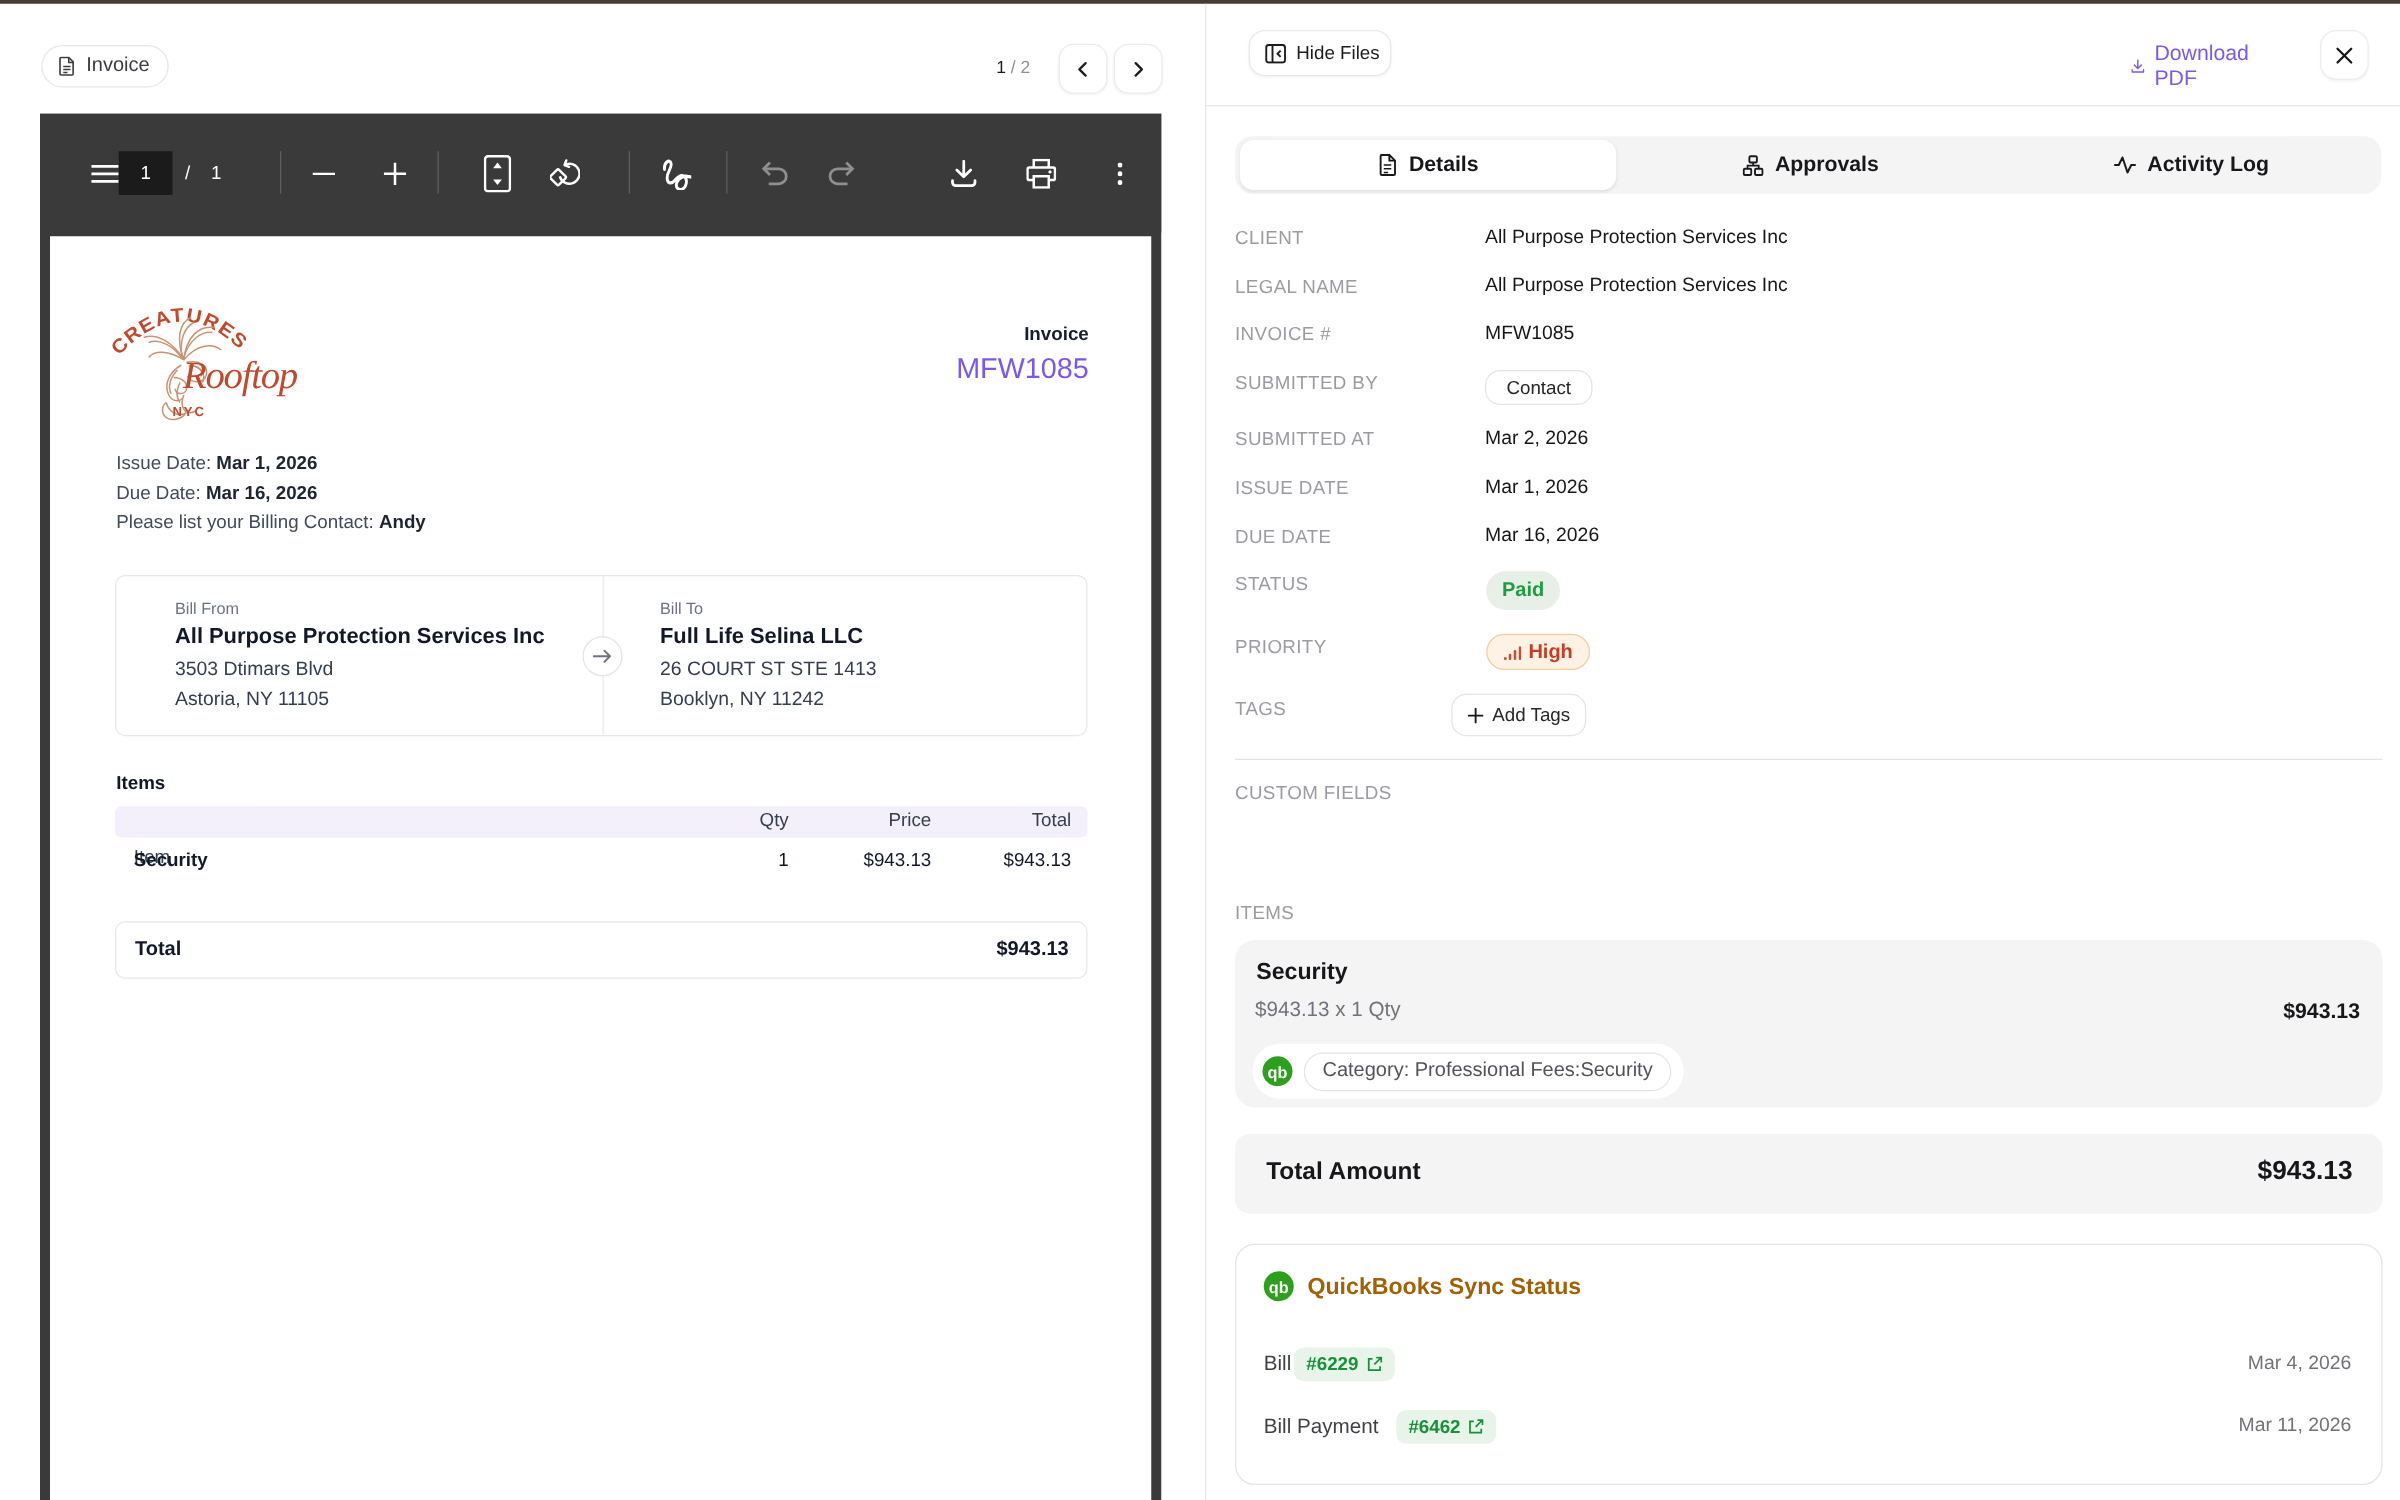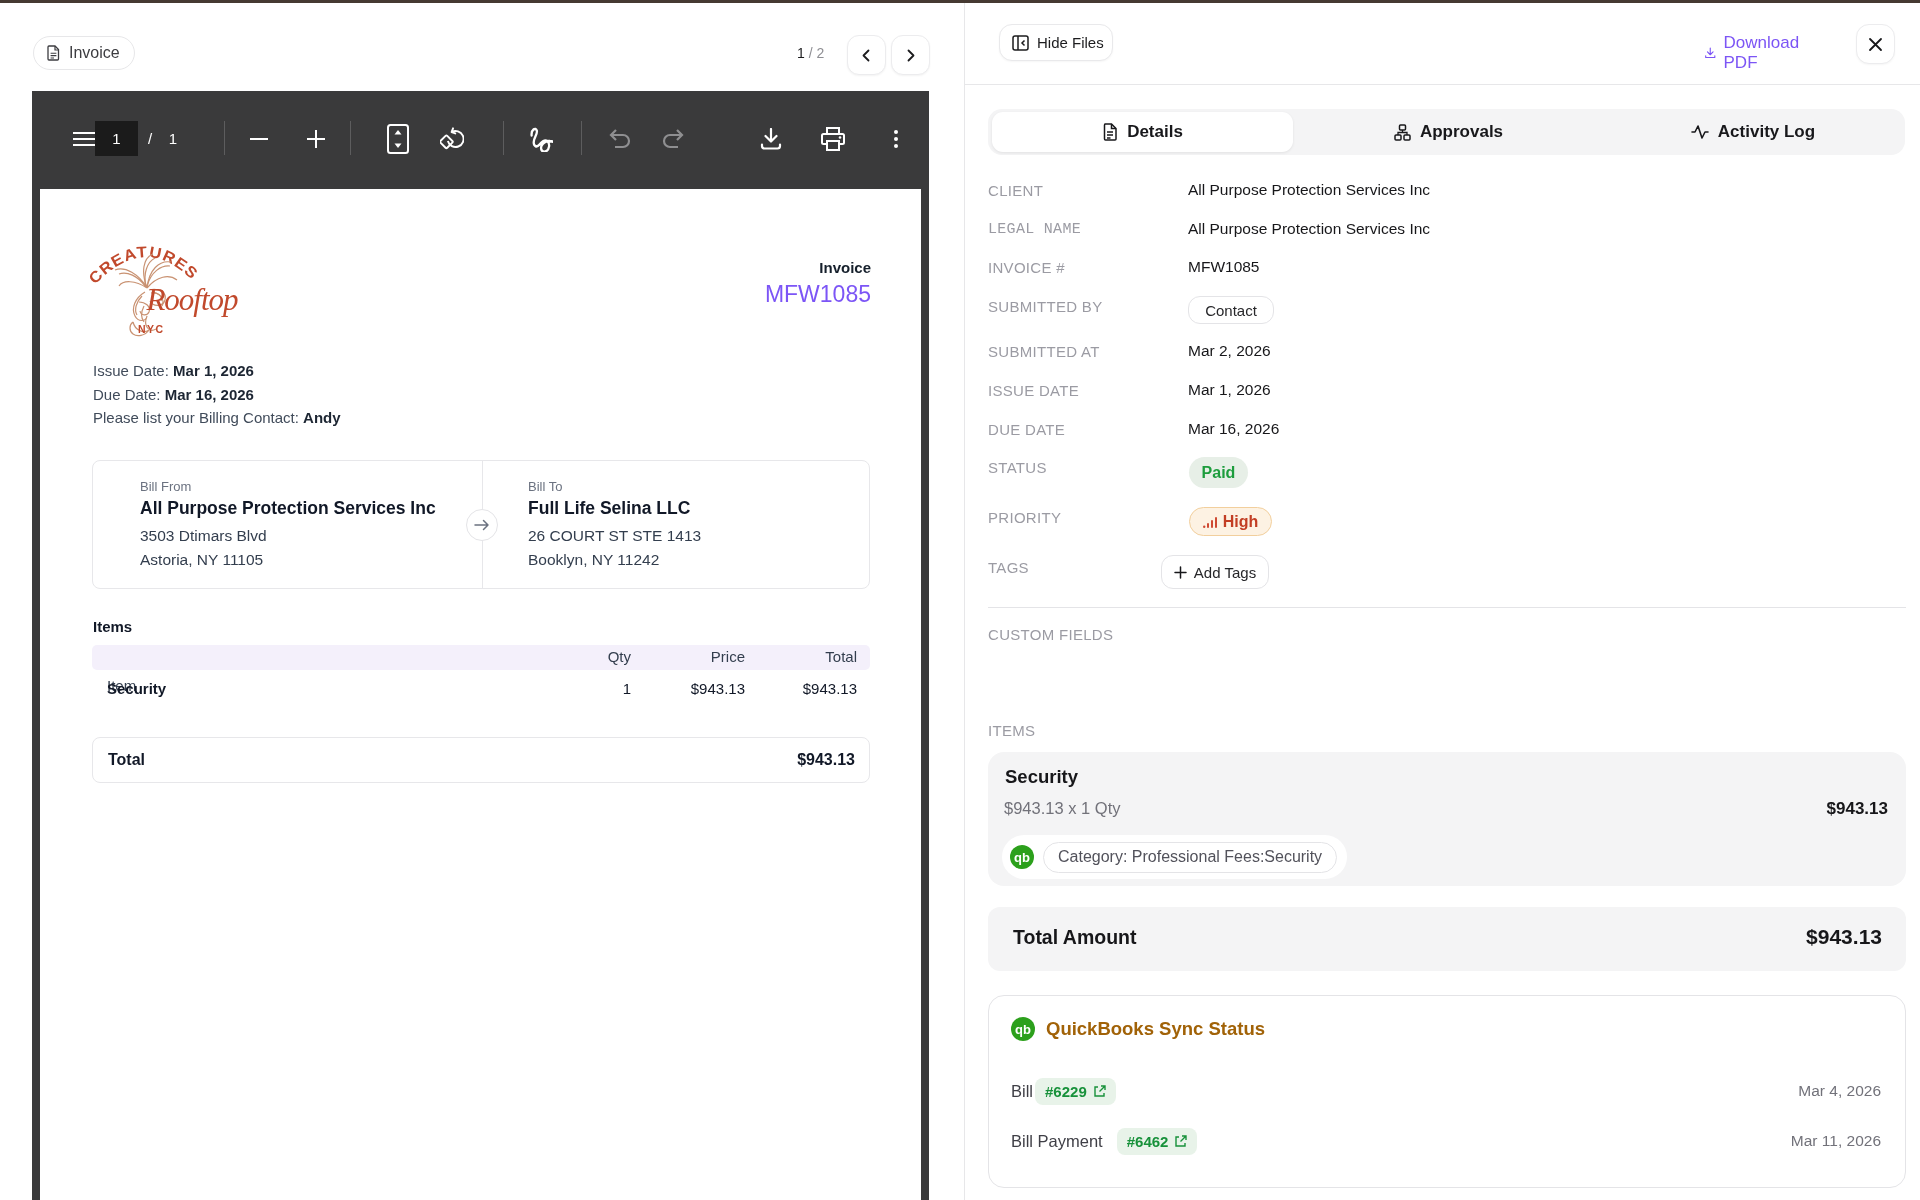--- a/index.html
+++ b/index.html
@@ -292,21 +292,21 @@
           <path d="M9.5 1v4.5H14"></path>
           <path d="M5 9h6M5 12h6M5 15h3.5" stroke-width="1.3"></path>
         </svg>Details</div>
     <div class="tab" style="left:613px; width:304px;"><svg width="18" height="16" viewBox="0 0 18 16" fill="none" stroke="#18181b" stroke-width="1.6" stroke-linecap="round" stroke-linejoin="round">
           <path d="M1 8h3L7 2l4 12 3-6h3"></path>
         </svg>Activity Log</div>
   </div>
 
   <div class="rowlbl" style="top:182px;">CLIENT</div>
     <div class="rowval" style="top:181px;">All Purpose Protection Services Inc</div>
-  <div class="rowlbl" style="top:221px;font-family:Liberation Mono, monospace;">LEGAL NAME</div>
+  <div class="rowlbl" style="top:221px;">LEGAL NAME</div>
     <div class="rowval" style="top:220px;">All Purpose Protection Services Inc</div>
   <div class="rowlbl" style="top:259px;">INVOICE #</div>
     <div class="rowval" style="top:258px;">MFW1085</div>
   <div class="rowlbl" style="top:298px;">SUBMITTED BY</div>
   <div class="chip" style="left:1188px; top:296px; width:86px; height:28px;">Contact</div>
   <div class="rowlbl" style="top:343px;">SUBMITTED AT</div>
     <div class="rowval" style="top:342px;">Mar 2, 2026</div>
   <div class="rowlbl" style="top:382px;">ISSUE DATE</div>
     <div class="rowval" style="top:381px;">Mar 1, 2026</div>
   <div class="rowlbl" style="top:421px;">DUE DATE</div>

